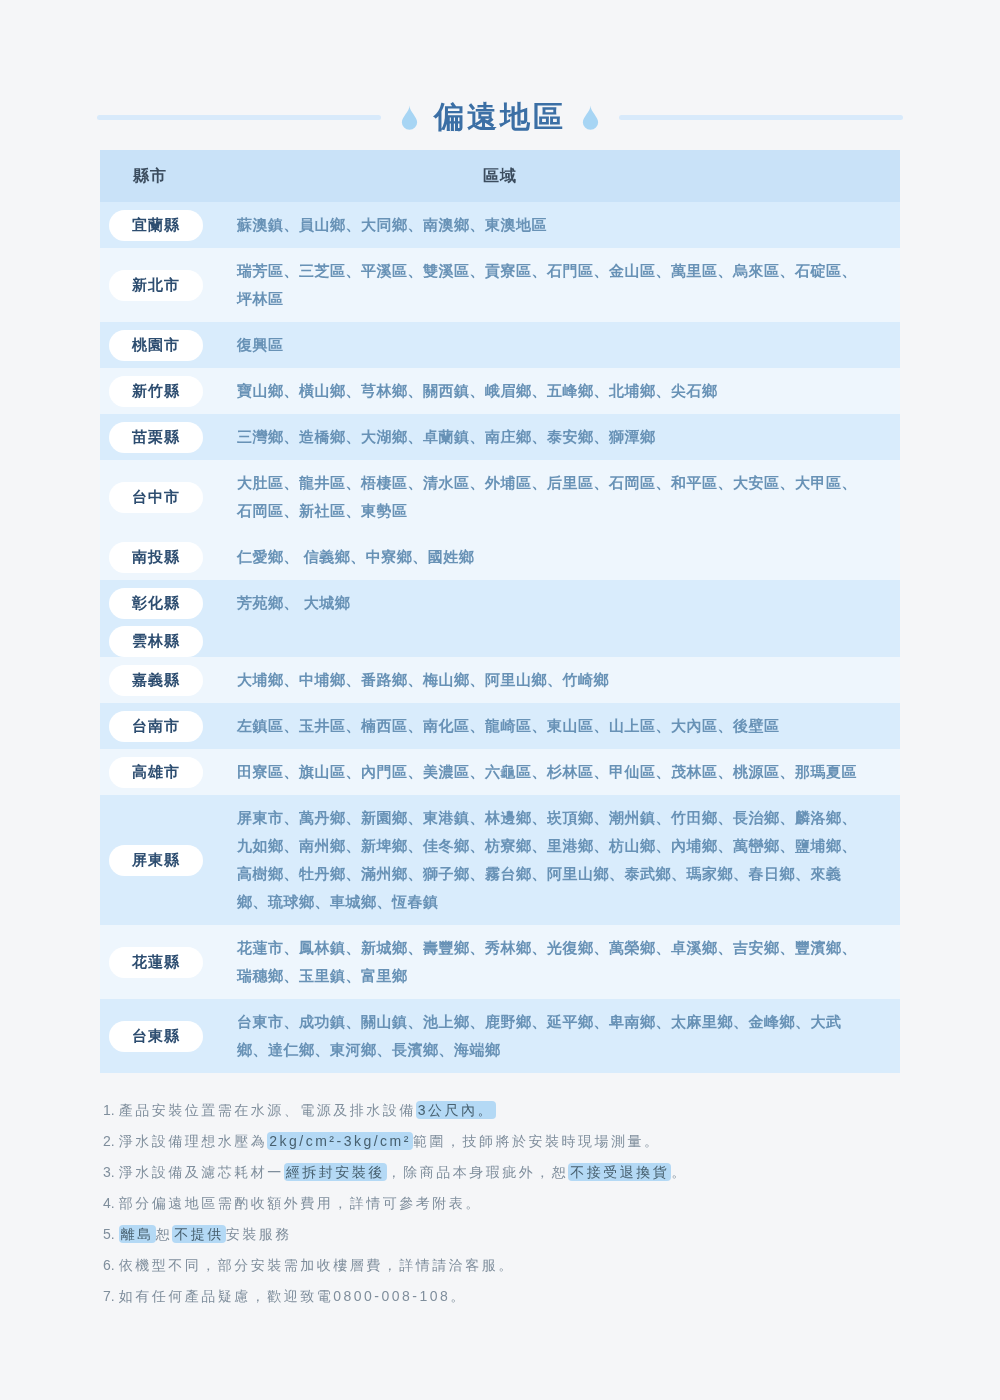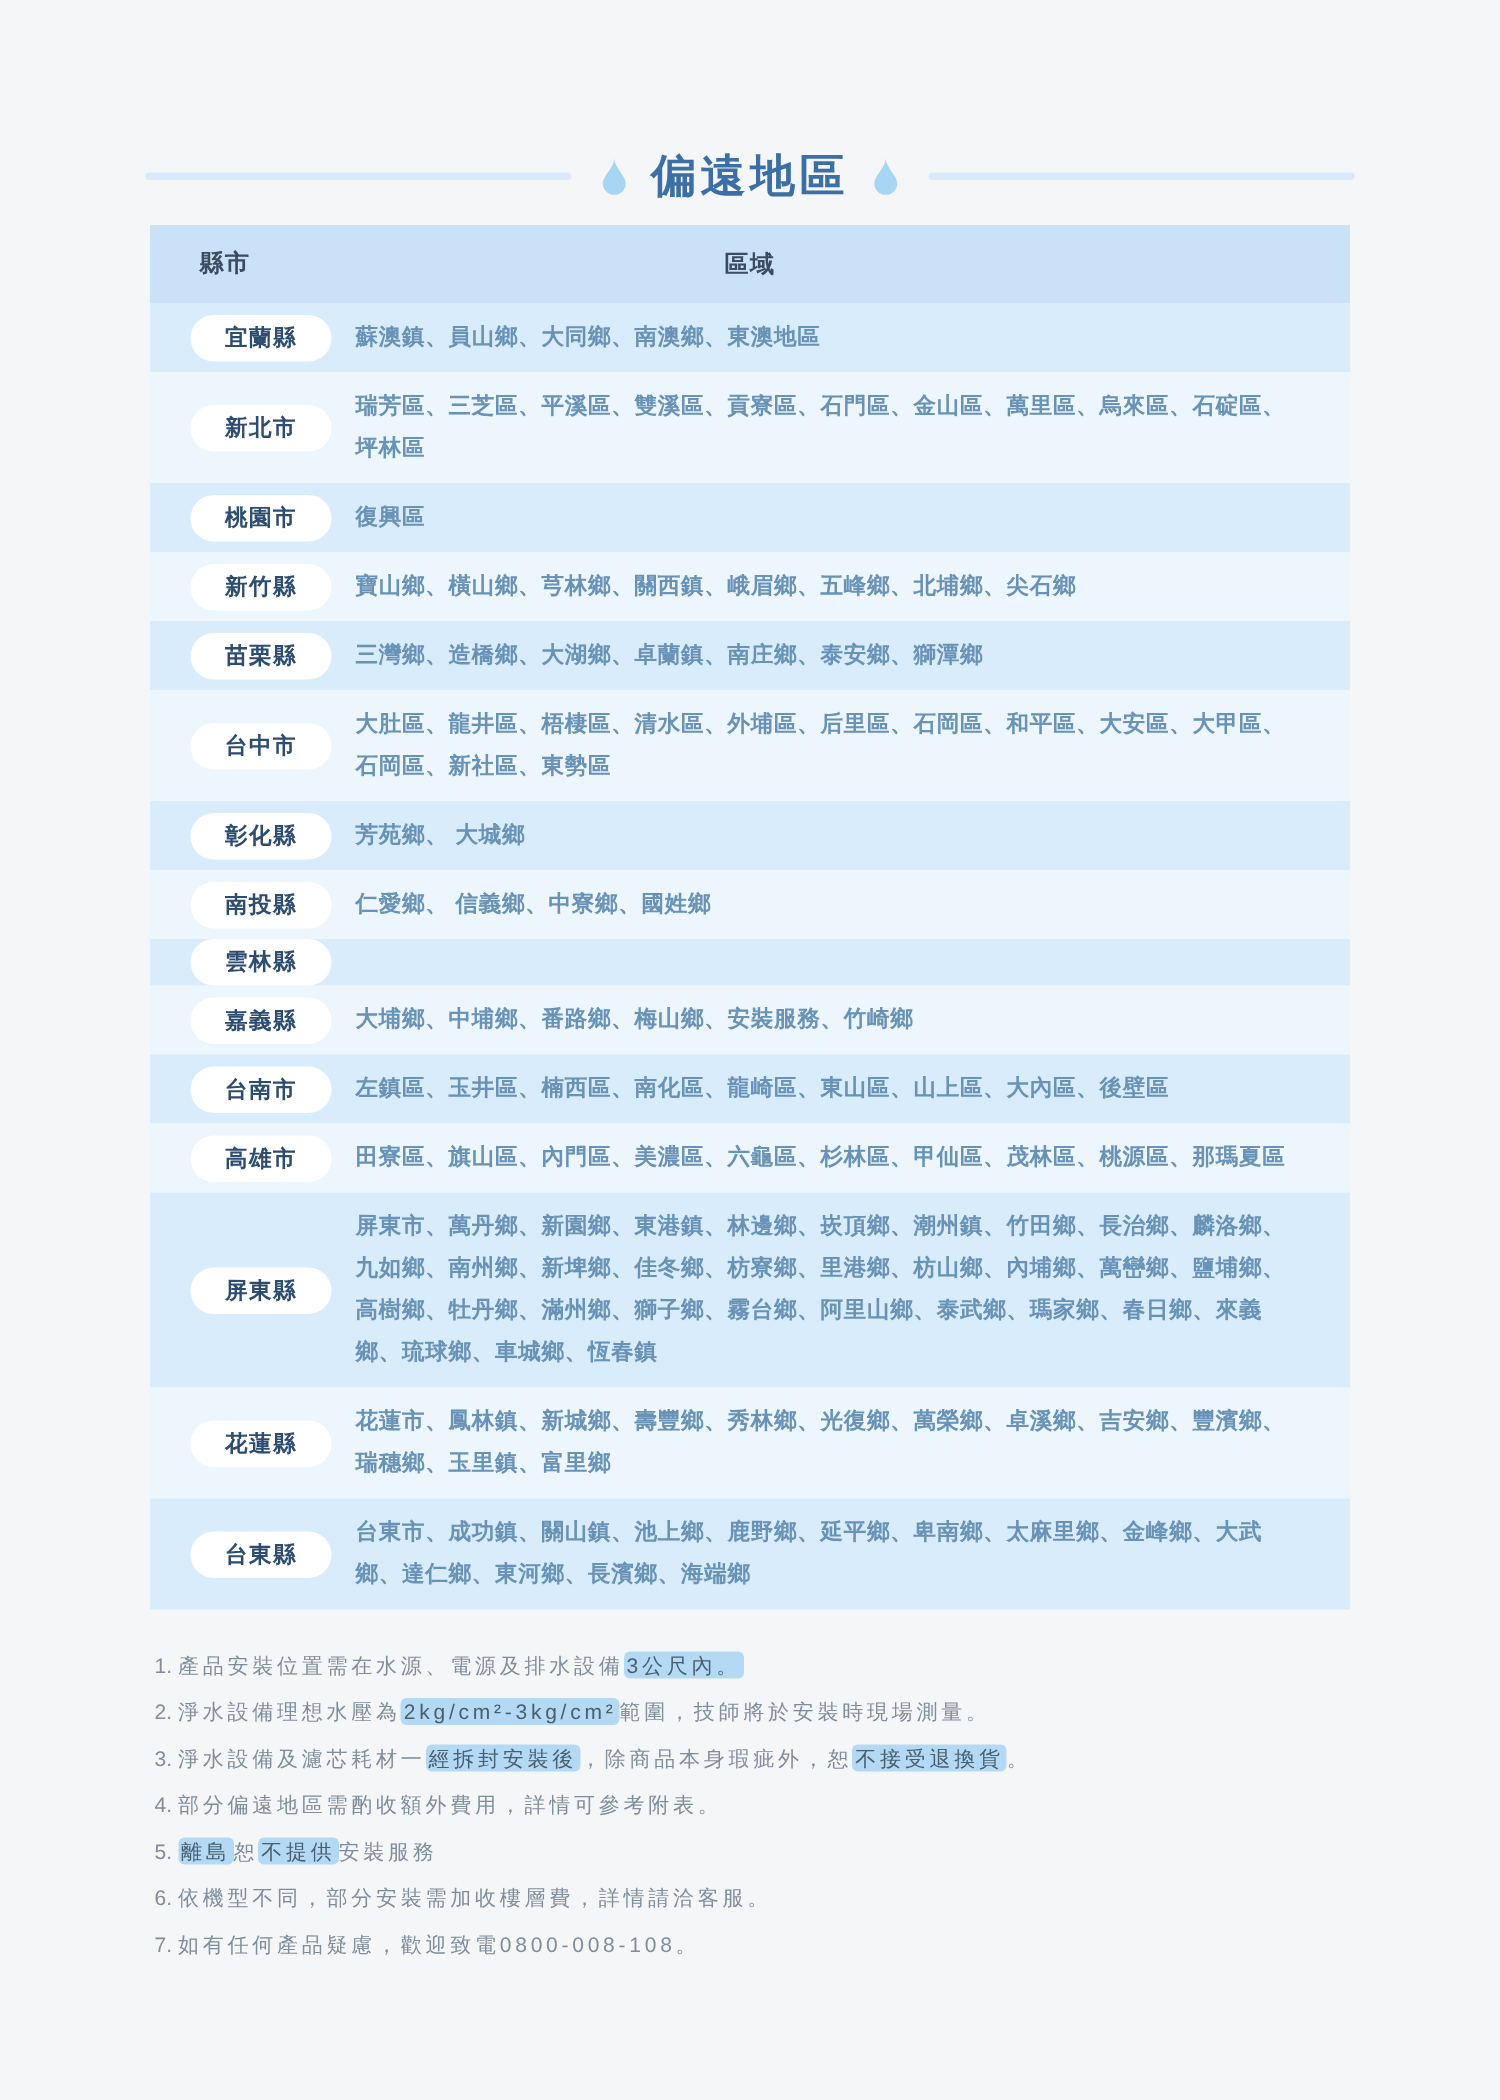--- a/index.html
+++ b/index.html
@@ -35,21 +35,21 @@
     display:flex;align-items:center;justify-content:center;
   }
   .th-county{
     position:absolute;left:33px;top:50%;transform:translateY(-50%);
     font-size:16px;font-weight:bold;color:var(--header-text);letter-spacing:1px;
   }
   .th-region{font-size:16px;font-weight:bold;color:var(--header-text);letter-spacing:1px;}
   .trow{display:flex;align-items:center;}
   .trow.odd{background:var(--row-odd);}
   .trow.even{background:var(--row-even);}
-  .cell-county{width:137px;flex:none;padding-left:27px;}
+  .cell-county{width:137px;flex:none;padding-left:9px;}
   .badge{
     display:block;width:94px;background:var(--badge-bg);border-radius:999px;
     text-align:center;padding:6px 0;font-size:15px;font-weight:bold;
     color:var(--badge-text);letter-spacing:1px;
   }
   .cell-region{
     flex:1;padding:9px 29px 9px 0;font-size:15px;font-weight:bold;
     color:var(--region-text);line-height:28px;letter-spacing:0.5px;
   }
   
@@ -122,42 +122,42 @@
             <span class="badge">苗栗縣</span>
           </div>
           <div class="cell-region">三灣鄉、造橋鄉、大湖鄉、卓蘭鎮、南庄鄉、泰安鄉、獅潭鄉</div>
         </div>
         <div class="trow even">
           <div class="cell-county">
             <span class="badge">台中市</span>
           </div>
           <div class="cell-region">大肚區、龍井區、梧棲區、清水區、外埔區、后里區、石岡區、和平區、大安區、大甲區、石岡區、新社區、東勢區</div>
         </div>
+        <div class="trow even">
+          <div class="cell-county">
+            <span class="badge">南投縣</span>
+          </div>
+          <div class="cell-region">仁愛鄉、 信義鄉、中寮鄉、國姓鄉</div>
+        </div>
         <div class="trow odd">
           <div class="cell-county">
             <span class="badge">彰化縣</span>
           </div>
           <div class="cell-region">芳苑鄉、 大城鄉</div>
         </div>
-        <div class="trow even">
-          <div class="cell-county">
-            <span class="badge">南投縣</span>
-          </div>
-          <div class="cell-region">仁愛鄉、 信義鄉、中寮鄉、國姓鄉</div>
-        </div>
         <div class="trow odd">
           <div class="cell-county">
             <span class="badge">雲林縣</span>
           </div>
         </div>
         <div class="trow even">
           <div class="cell-county">
             <span class="badge">嘉義縣</span>
           </div>
-          <div class="cell-region">大埔鄉、中埔鄉、番路鄉、梅山鄉、安裝服務、竹崎鄉</div>
+          <div class="cell-region">大埔鄉、中埔鄉、番路鄉、梅山鄉、阿里山鄉、竹崎鄉</div>
         </div>
         <div class="trow odd">
           <div class="cell-county">
             <span class="badge">台南市</span>
           </div>
           <div class="cell-region">左鎮區、玉井區、楠西區、南化區、龍崎區、東山區、山上區、大內區、後壁區</div>
         </div>
         <div class="trow even">
           <div class="cell-county">
             <span class="badge">高雄市</span>

